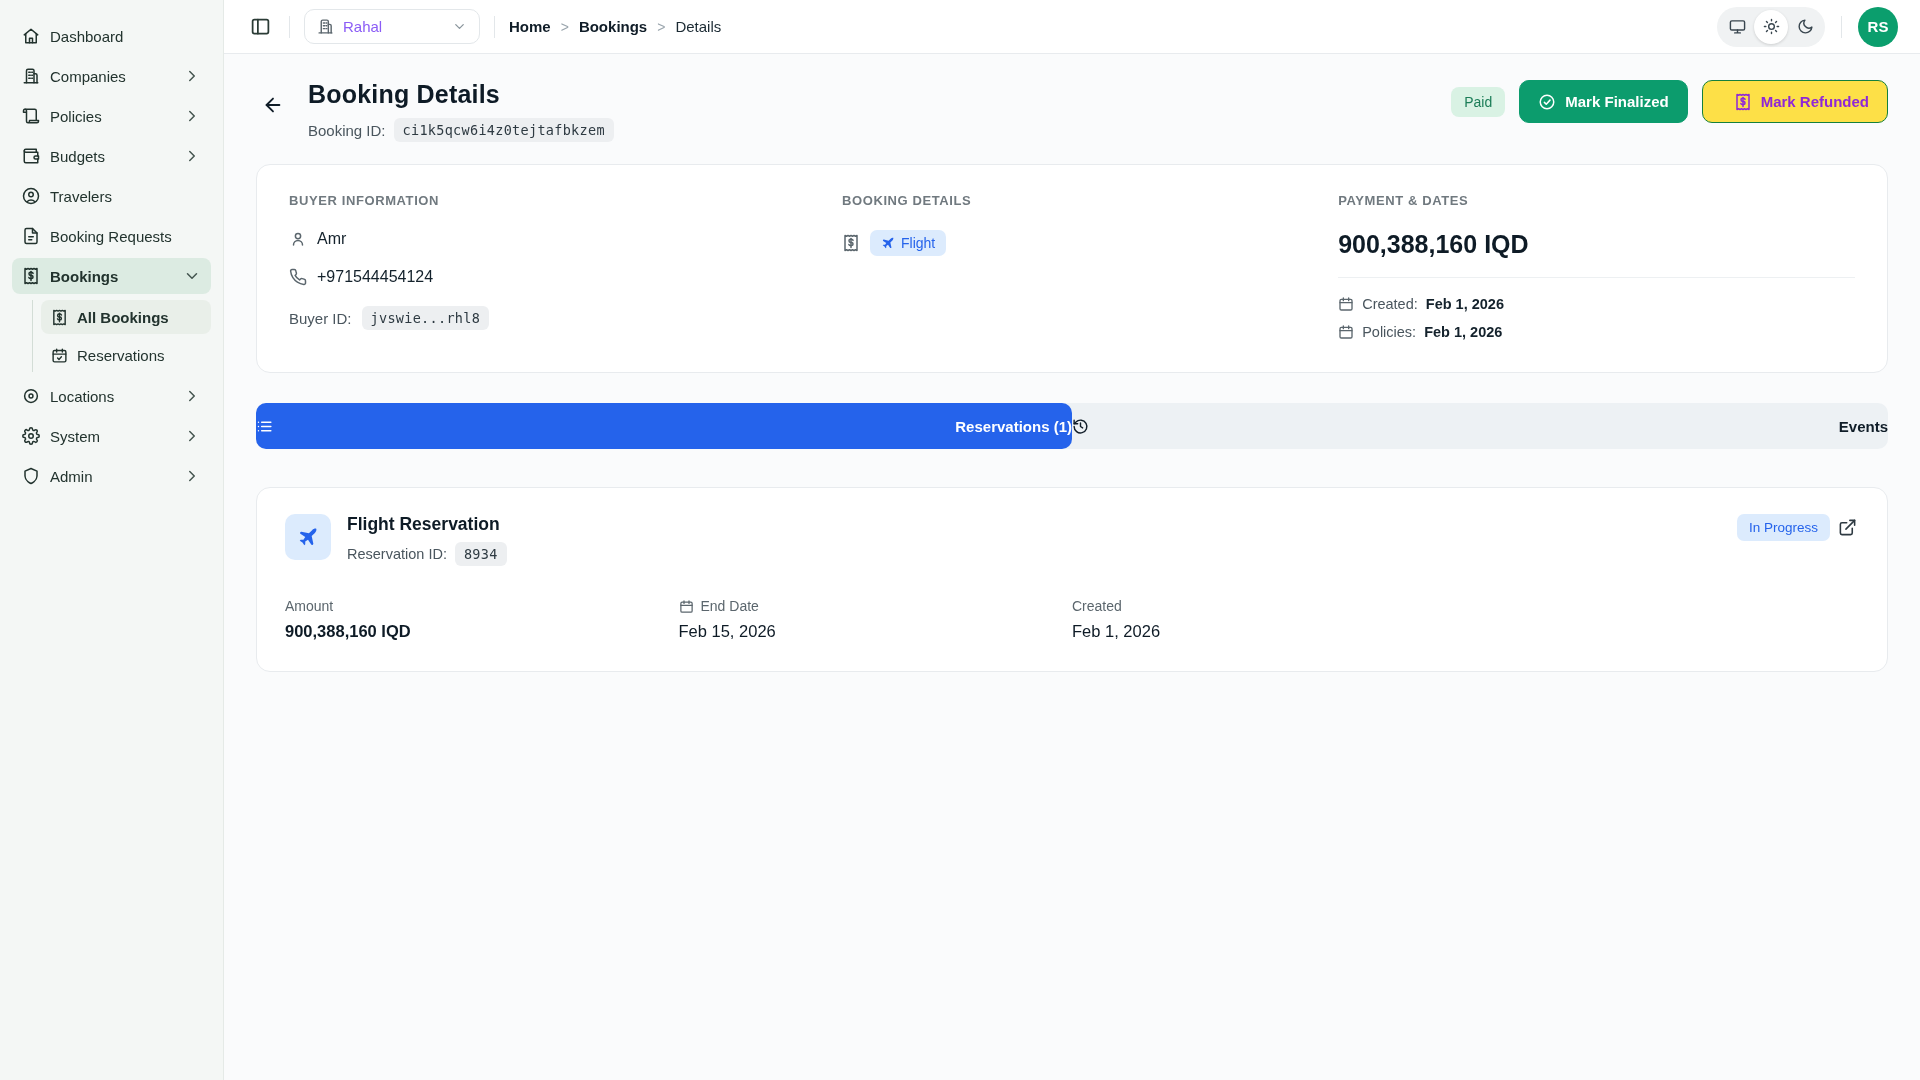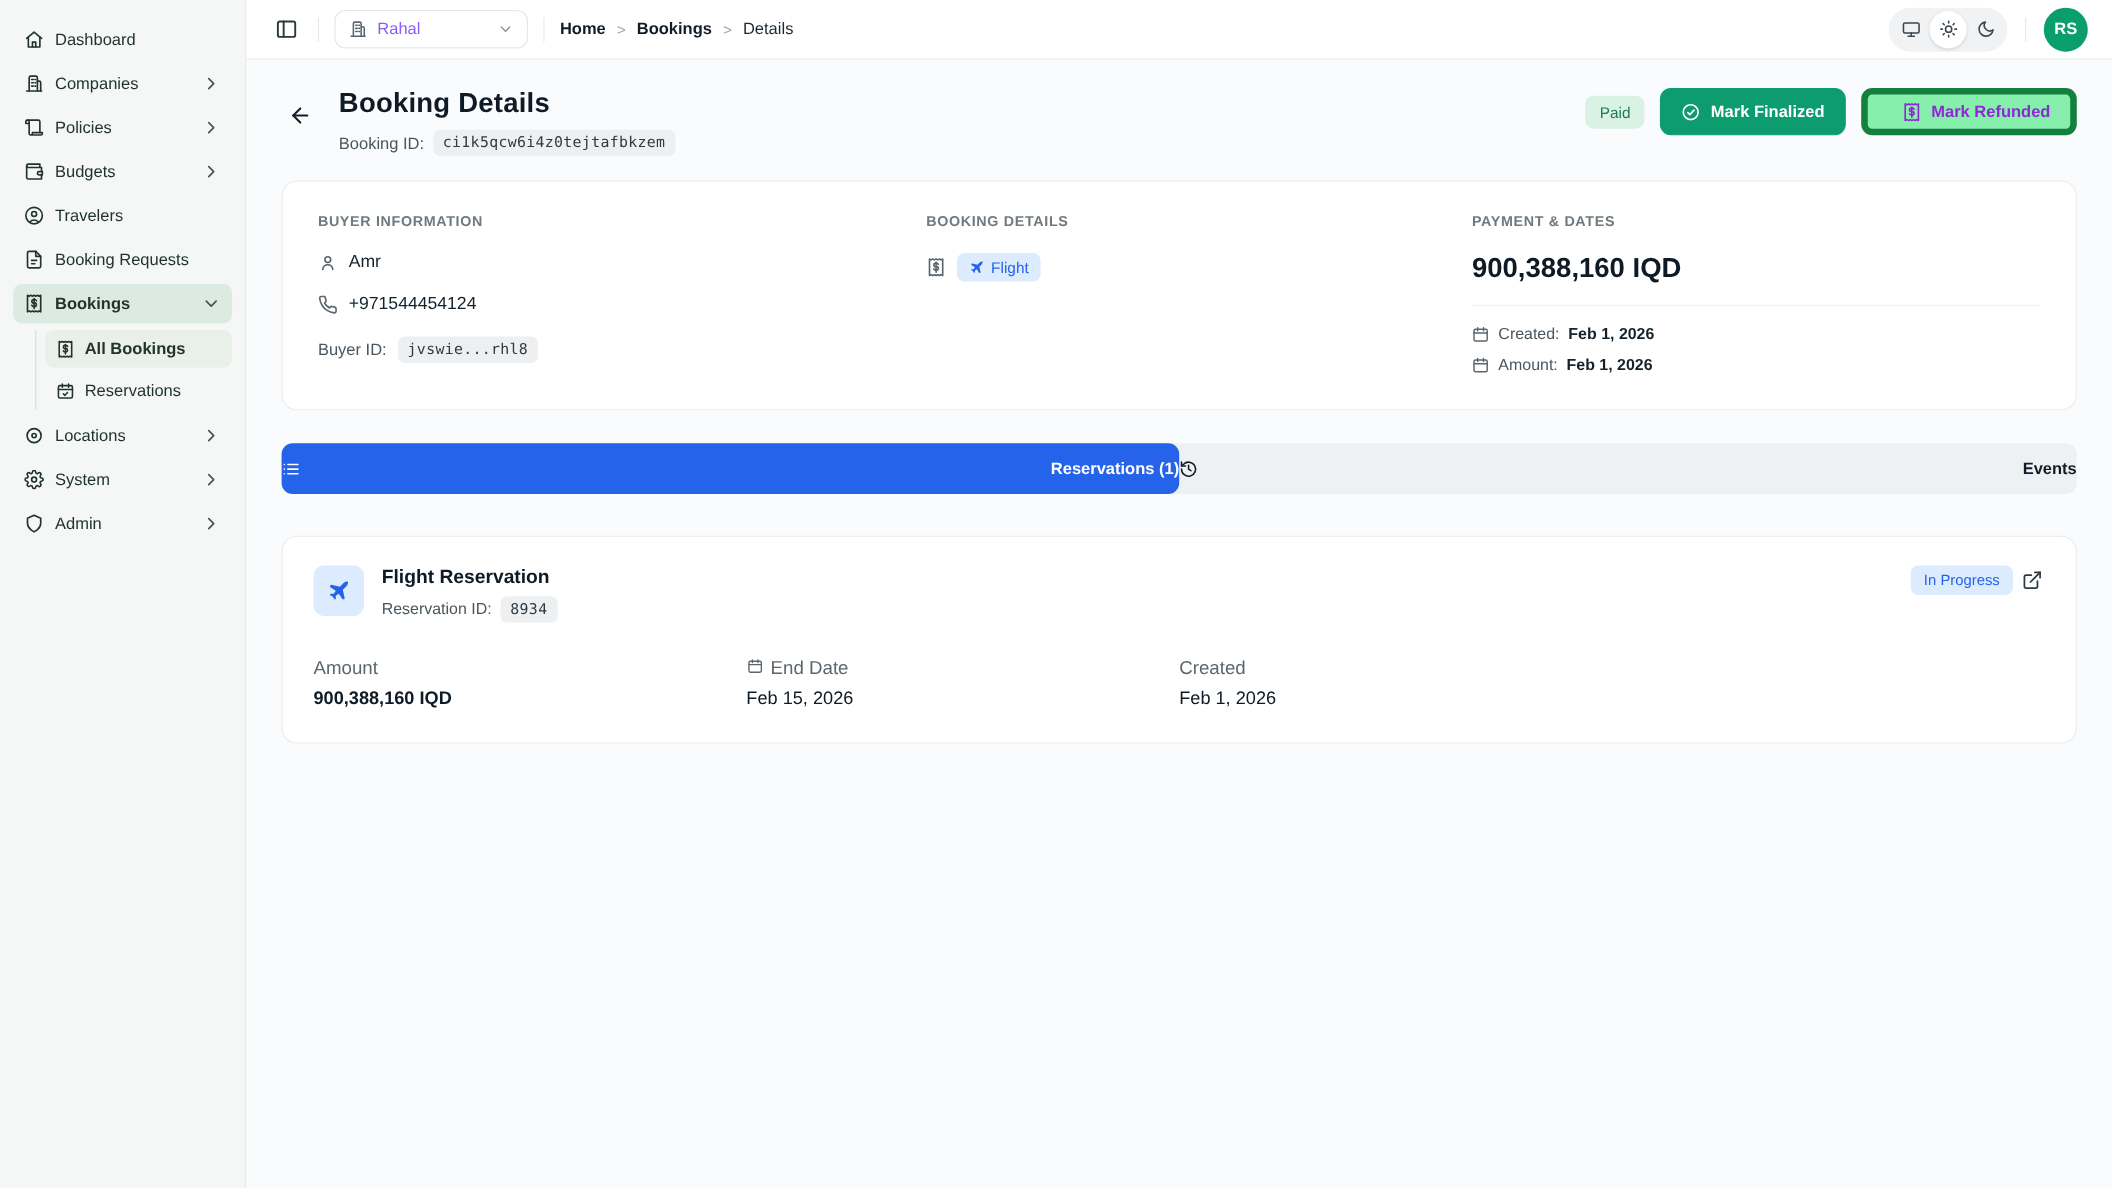--- a/index.html
+++ b/index.html
@@ -72,21 +72,21 @@
   .page-title { font-size:25px; font-weight:bold; color:#0e1b26; letter-spacing:.2px; }
   .id-row { display:flex; align-items:center; gap:8px; font-size:15px; color:#4a565e; }
   .code-pill {
     font-family:"DejaVu Sans Mono", monospace; font-size:13.5px; color:#2e3a42;
     background:#edeff1; border-radius:6px; padding:4px 9px; letter-spacing:.3px;
   }
   .header-actions { margin-left:auto; display:flex; align-items:center; gap:14px; }
   .badge-paid { background:#d9f2e4; color:#1c7d58; font-size:14px; padding:7px 13px; border-radius:8px; }
   .btn { display:flex; align-items:center; gap:9px; font-size:15px; font-weight:bold; border-radius:10px; padding:0 18px; height:43px; cursor:pointer; }
   .btn-finalize { background:#0c9c6d; border:1px solid #0c9c6d; color:#ffffff; }
-  .btn-refund { background:#86efac; border:6px solid #15803d; color:#8f27d8;padding-left:31px; }
+  .btn-refund { background:#fde047; border:1px solid #15803d; color:#8f27d8;padding-left:31px; }
 
   
   .card {
     background:#ffffff; border:1px solid #e8ebee; border-radius:14px;
   }
   .summary-card { margin-top:22px; padding:28px 32px 32px; display:grid; grid-template-columns: 1.07fr 0.96fr 1fr; }
   .col-heading { font-size:13px; font-weight:bold; letter-spacing:.6px; color:#70797f; margin-bottom:22px; }
   .info-row { display:flex; align-items:center; gap:10px; margin-bottom:20px; font-size:16px; color:#14222c; }
   .info-row:last-child { margin-bottom:0; }
   .info-row .mi { color:#5b666d; }
@@ -107,21 +107,21 @@
   .res-card { margin-top:38px; padding:26px 28px 30px; }
   .res-top { display:flex; align-items:flex-start; }
   .res-icon-tile { width:46px; height:46px; border-radius:10px; background:#dcebfd; color:#2563eb; display:flex; align-items:center; justify-content:center; margin-right:16px; }
   .res-title-block { display:flex; flex-direction:column; gap:7px; }
   .res-title { font-size:17.5px; font-weight:bold; color:#0e1b26; }
   .res-id-row { display:flex; align-items:center; gap:8px; font-size:14.5px; color:#4a565e; }
   .res-top-right { margin-left:auto; display:flex; align-items:center; gap:6px; }
   .badge-progress { background:#dcebfd; color:#2563eb; font-size:13.5px; padding:6px 12px; border-radius:7px; }
   .ext-btn { background:none; border:none; cursor:pointer; color:#2e3a42; display:flex; padding:2px; }
   .res-grid { display:grid; grid-template-columns:repeat(4,1fr); margin-top:32px; }
-  .res-field .f-label { display:flex; align-items:flex-start; gap:7px; font-size:17px; color:#5b666d; margin-bottom:8px; }
+  .res-field .f-label { display:flex; align-items:center; gap:7px; font-size:14px; color:#5b666d; margin-bottom:8px; }
   .res-field .f-value { font-size:16.5px; color:#0e1b26; }
   .res-field .f-value.bold { font-weight:bold; }
 </style>
 </head>
 <body>
 
 <aside class="sidebar">
   <nav class="nav">
 
     <div class="nav-item">
@@ -397,21 +397,21 @@
               <path d="M8 3v4M16 3v4M3 10h18"></path>
             </svg>
           <span>Created:</span>
           <b>Feb 1, 2026</b>
         </div>
         <div class="date-row">
           <svg width="16" height="16" viewBox="0 0 24 24" fill="none" stroke="currentColor" stroke-width="2" stroke-linecap="round" stroke-linejoin="round" color="#5b666d">
               <rect x="3" y="5" width="18" height="16" rx="2"></rect>
               <path d="M8 3v4M16 3v4M3 10h18"></path>
             </svg>
-          <span>Amount:</span>
+          <span>Policies:</span>
           <b>Feb 1, 2026</b>
         </div>
       </div>
 
     </section>
 
     <div class="tabs">
       <button class="tab active">
         <svg width="17" height="17" viewBox="0 0 24 24" fill="none" stroke="currentColor" stroke-width="2" stroke-linecap="round" stroke-linejoin="round">
             <path d="M8 6h13M8 12h13M8 18h13"></path>

